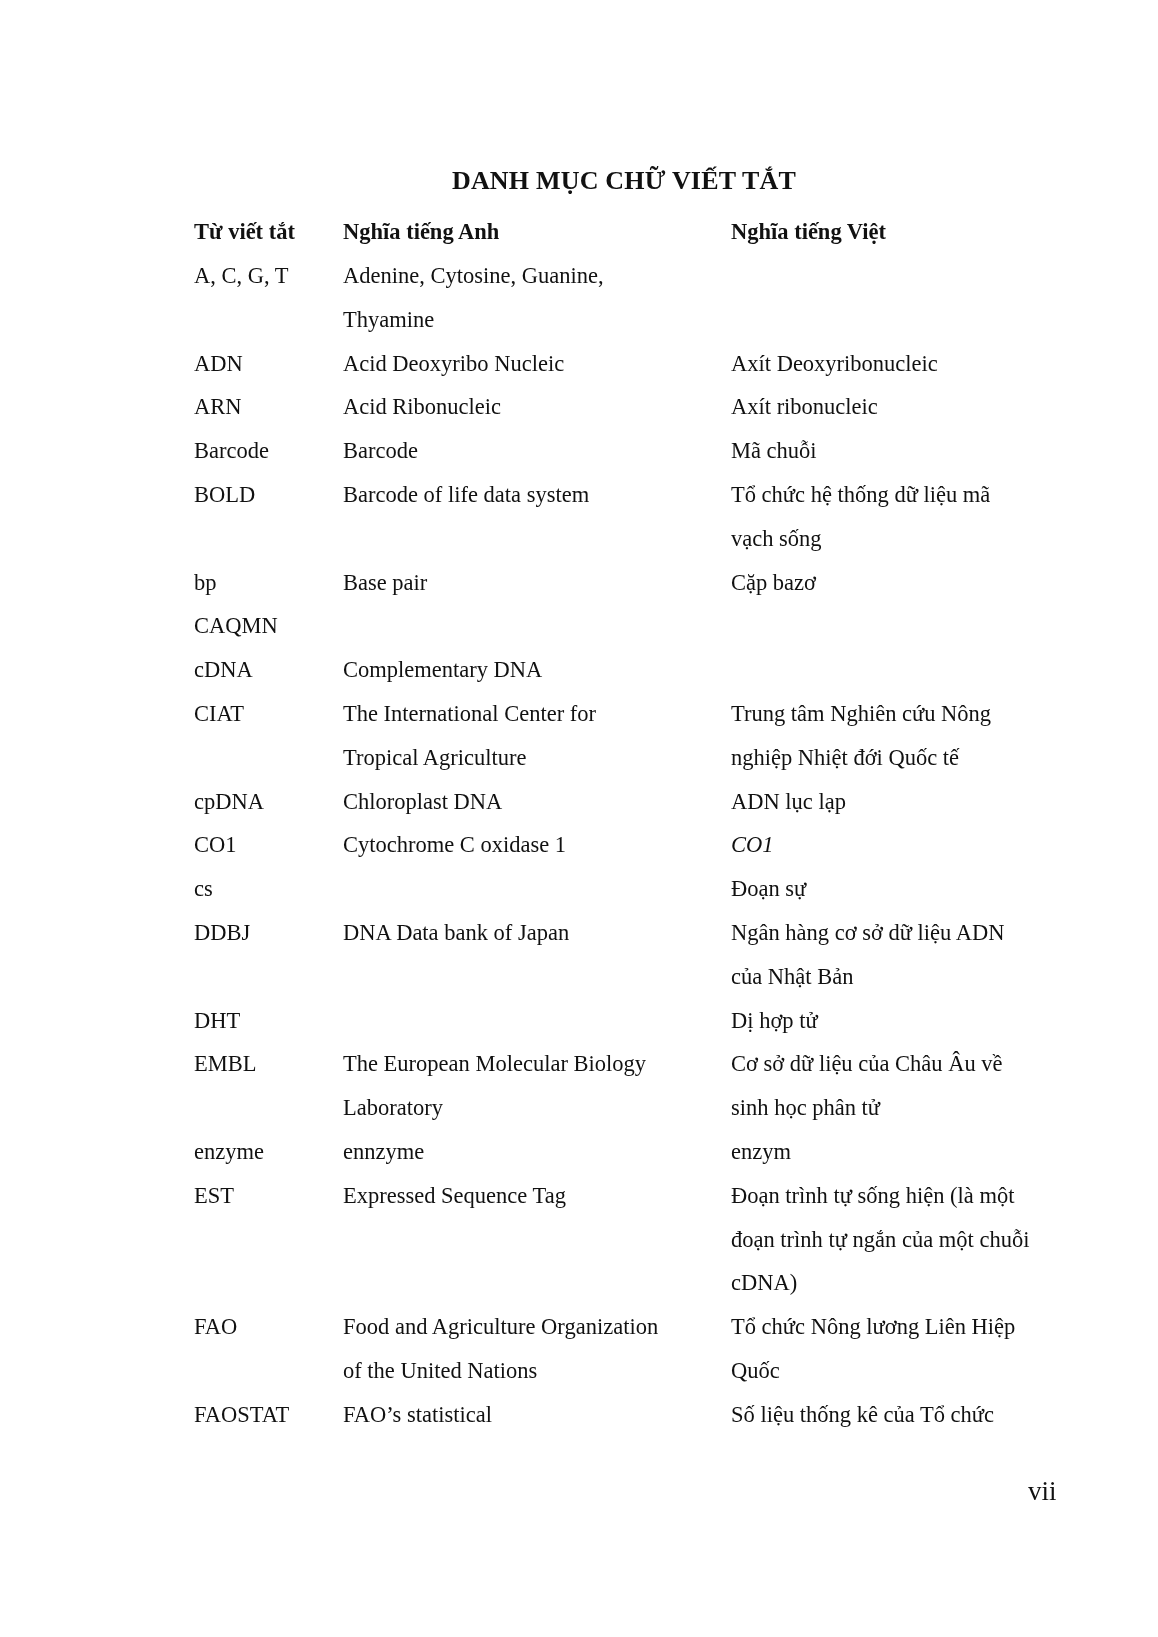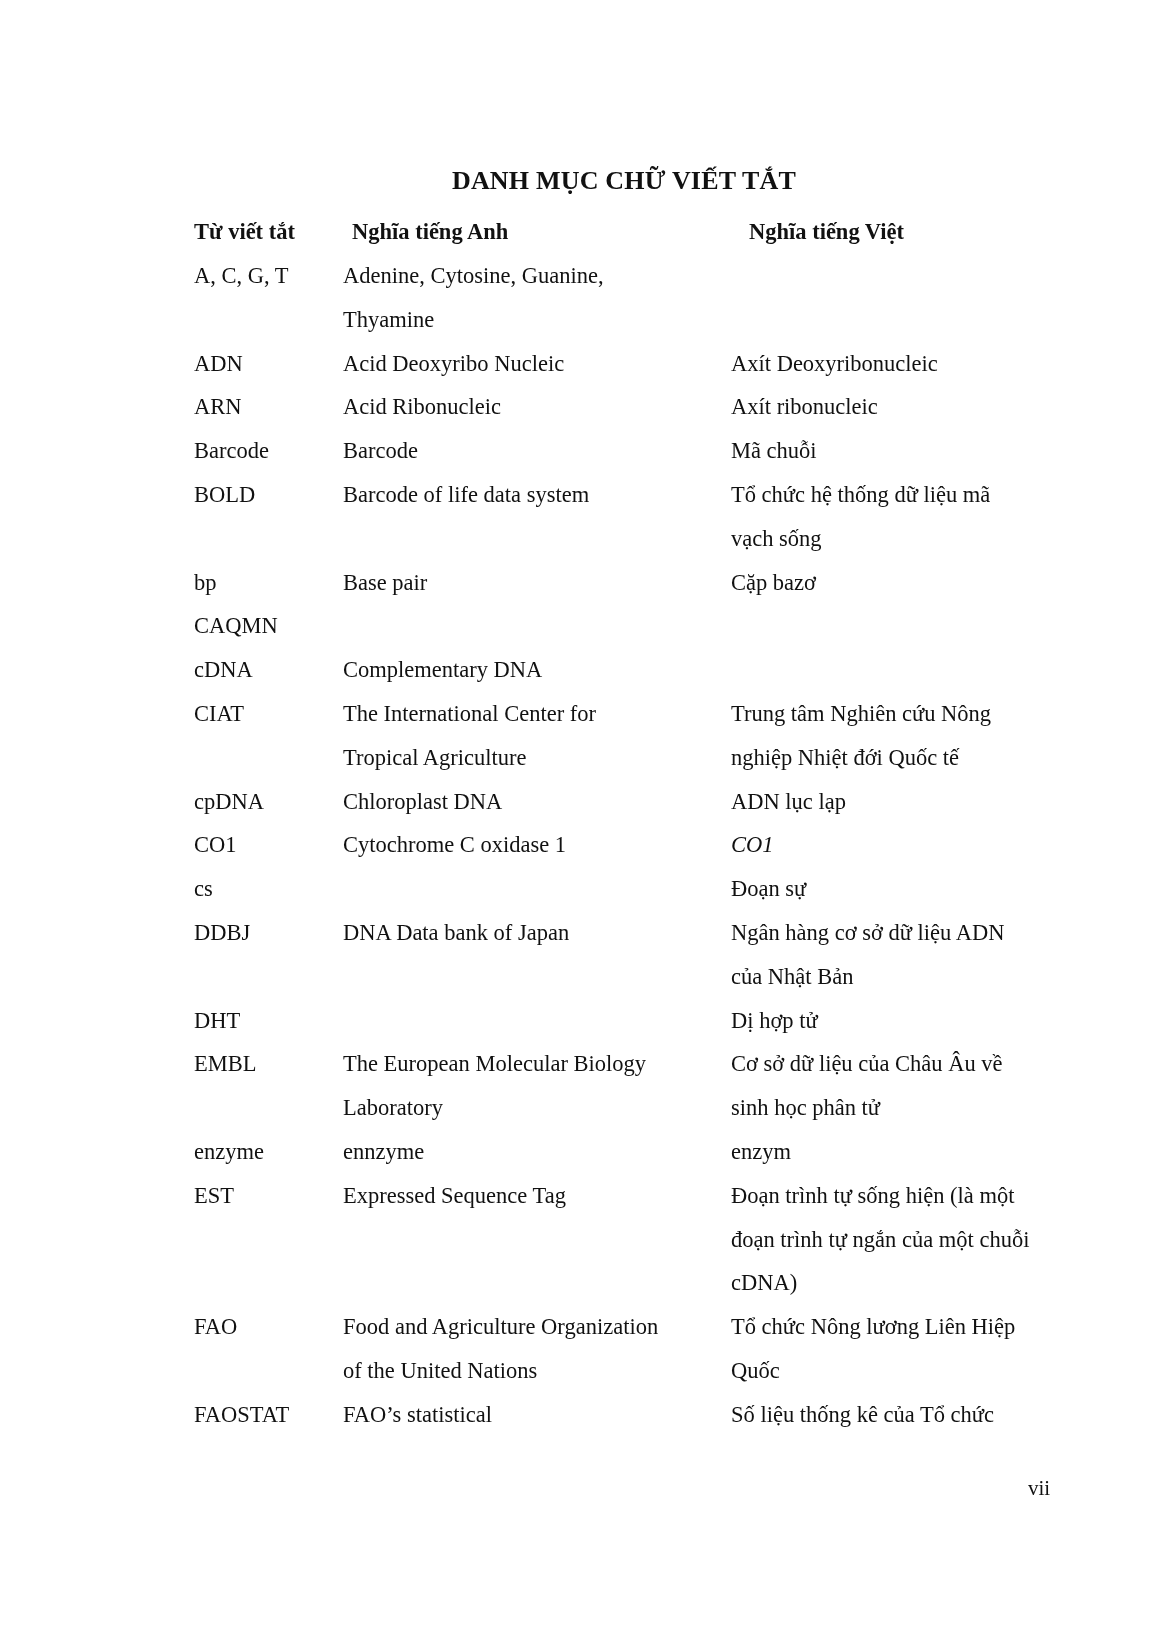--- a/index.html
+++ b/index.html
@@ -2,27 +2,27 @@
 <html><head>
   <meta charset="utf-8">
   <style>
     html, body { margin: 0; padding: 0; background: #ffffff; }
     body { width: 1158px; height: 1637px; position: relative; overflow: hidden;
       font-family: "Liberation Serif", "DejaVu Serif", serif; color: #111111; }
     .title { position: absolute; top: 166px; left: 0; width: 1248px; text-align: center;
       font-size: 26px; font-weight: bold; letter-spacing: 0.2px; }
     .table { position: absolute; top: 210px; left: 194px; width: 900px; }
     .row { position: relative; display: flex; font-size: 22.5px; line-height: 43.8px; }
-    .row.header { font-weight: bold; line-height: 44px; margin-bottom: 0px; gap: 9px; }
+    .row.header { font-weight: bold; line-height: 44px; margin-bottom: 0px; }
     .c1 { width: 149px; flex: none; white-space: nowrap; }
     .c2 { width: 388px; flex: none; }
     .c3 { width: 340px; flex: none; }
     .line { display: block; white-space: nowrap; }
     .italic { font-style: italic; }
-    .page-num { position: absolute; top: 1476px; left: 1028px; font-size: 21px; text-align: right; }
+    .page-num { position: absolute; top: 1476px; left: 1028px; font-size: 27px; text-align: right; }
   </style>
 </head>
 <body>
 
 <div class="title">DANH MỤC CHỮ VIẾT TẮT</div>
 
 <div class="table">
   <div class="row header">
     <div class="c1">Từ viết tắt</div>
     <div class="c2">Nghĩa tiếng Anh</div>

